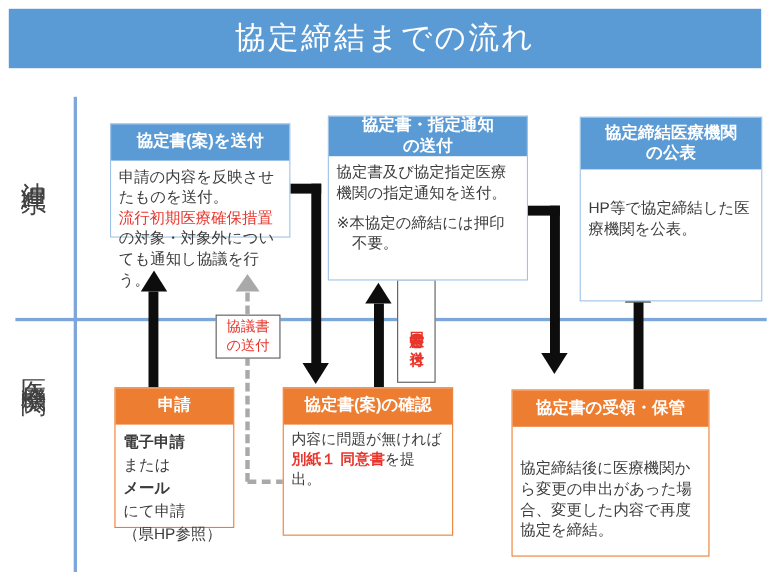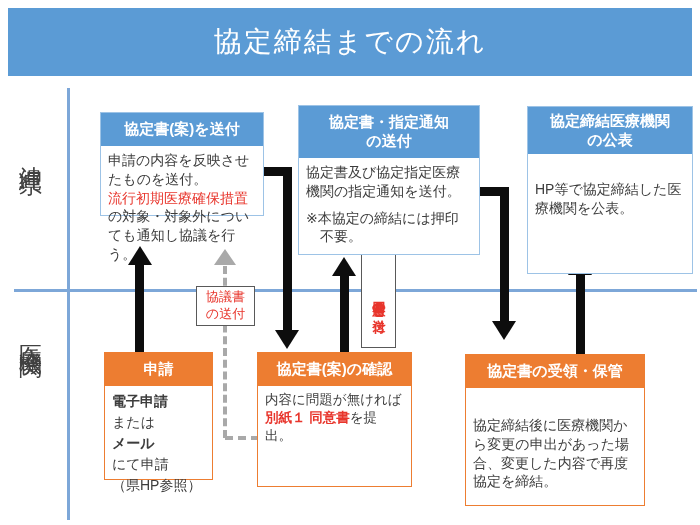--- a/index.html
+++ b/index.html
@@ -2,21 +2,21 @@
 <html><head>
 <meta charset="utf-8">
 <style>
   html,body{margin:0;padding:0;background:#fff;}
   .stage{
     position:relative;width:700px;height:525px;background:#fff;overflow:hidden;
     font-family:"Liberation Sans","DejaVu Sans",sans-serif;color:#3d3d3d;
   }
   
   .titlebar{
-    position:absolute;left:8px;top:8px;width:684px;height:68px;
+    position:absolute;left:8px;top:8px;width:684px;height:54px;
     background:#5b9bd5;color:#fff;font-size:28px;letter-spacing:2px;
     display:flex;align-items:center;justify-content:center;
   }
   
   .vline{position:absolute;left:67px;top:88px;width:3px;height:432px;background:#7da7d8;}
   .hline{position:absolute;left:14px;top:289px;width:683px;height:3px;background:#7da7d8;}
   .lane-label{
     position:absolute;left:16px;writing-mode:vertical-rl;text-orientation:upright;
     font-size:23px;letter-spacing:4px;color:#404040;
   }
@@ -36,21 +36,21 @@
   .red{color:#e8352c;}
   .redbold{color:#e8352c;font-weight:bold;}
   .b{font-weight:bold;}
   .hang{padding-left:1em;text-indent:-1em;}
   .mt8{margin-top:8px;}
   .mt6{margin-top:6px;}
   
   #box-sofu{left:100px;top:112px;width:164px;height:104px;}
   #box-sofu .fheader{height:33px;}
   #box-shitei{left:298px;top:105px;width:182px;height:150px;}
-  #box-shitei .fheader{height:52px;}
+  #box-shitei .fheader{height:36px;}
   #box-kohyo{left:527px;top:106px;width:166px;height:168px;}
   #box-kohyo .fheader{height:47px;}
   #box-kohyo .fbody{padding-top:26px;}
   #box-shinsei{left:104px;top:352px;width:109px;height:128px;}
   #box-shinsei .fheader{height:33px;}
   #box-shinsei .fbody{line-height:1.5;}
   #box-kakunin{left:257px;top:352px;width:155px;height:135px;}
   #box-kakunin .fheader{height:33px;}
   #box-kakunin .fbody{font-size:13.5px;}
   #box-juryo{left:465px;top:354px;width:180px;height:152px;}

